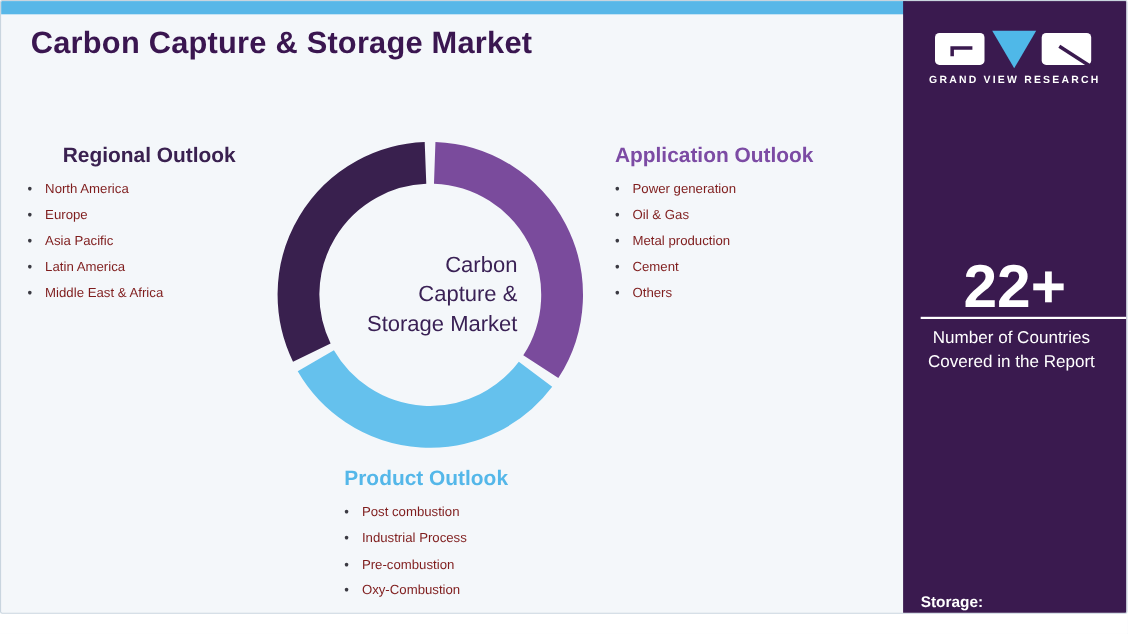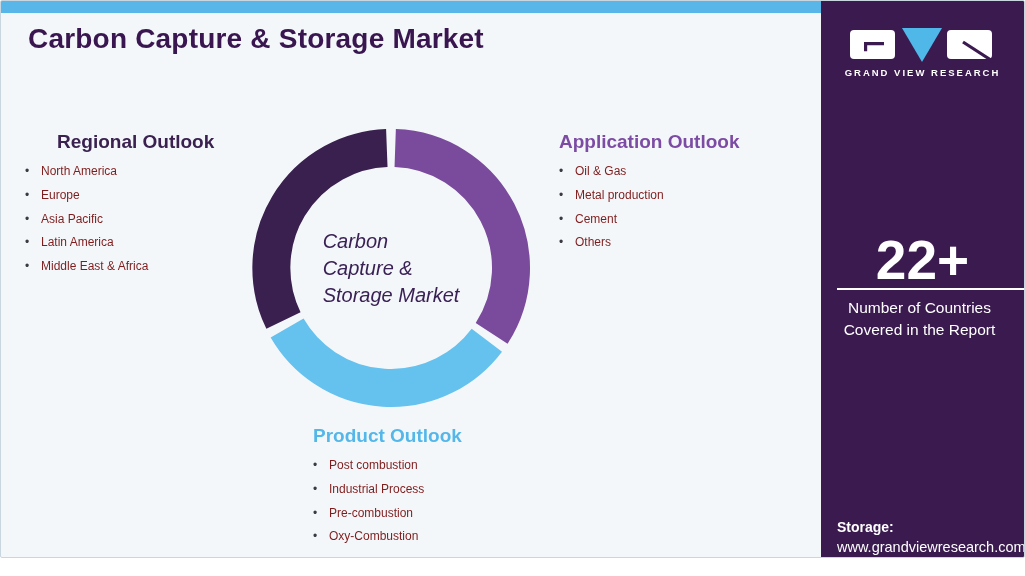--- a/index.html
+++ b/index.html
@@ -21,23 +21,23 @@
   .regional    { left:24px;  top:130px; }
   .application { left:558px; top:130px; }
   .product     { left:312px; top:424px; }
   .regional h3    { color:#3a2150;margin-left:32px; }
   .application h3 { color:#7c4ba4; }
   .product h3     { color:#54b7e9; }
 
   .donut-wrap { position:absolute; left:250px; top:127px; width:280px; height:280px; }
   .donut-wrap svg { position:absolute; left:0; top:0; }
   .donut-center {
-    position:absolute; left:0; top:0; width:280px; height:280px;
-    display:flex; align-items:center; justify-content:center; text-align:left;
-    font-size:20px; line-height:27px; color:#3a2155; white-space:pre-line;font-style:italic;
+    position:absolute; left:11px; top:0; width:280px; height:280px;
+    display:flex; align-items:center; justify-content:center; text-align:right;
+    font-size:20px; line-height:27px; color:#3a2155; white-space:pre-line;
   }
 
   .sidebar {
     position:absolute; right:0; top:0; width:203px; height:576px;
     background:#3a1a4f; color:#ffffff;
   }
   .logo { position:absolute; left:0; top:26px; width:203px; text-align:center; }
   .logo svg { display:block; margin:0 auto; }
   .logo-text { display:block; margin-top:4px; font-size:9.5px; font-weight:bold; letter-spacing:2px; color:#ffffff; }
   .stat { position:absolute; left:0; top:237px; width:203px; }
@@ -66,20 +66,21 @@
       <li>Europe</li>
       <li>Asia Pacific</li>
       <li>Latin America</li>
       <li>Middle East &amp; Africa</li>
     </ul>
   </div>
 
   <div class="seg-block application">
     <h3>Application Outlook</h3>
     <ul>
+      <li>Power generation</li>
       <li>Oil &amp; Gas</li>
       <li>Metal production</li>
       <li>Cement</li>
       <li>Others</li>
     </ul>
   </div>
 
   <div class="seg-block product">
     <h3>Product Outlook</h3>
     <ul>
@@ -115,17 +116,16 @@
 
     <div class="stat">
       <div class="stat-value">22+</div>
       <hr class="stat-rule">
       <div class="stat-caption">Number of Countries
 Covered in the Report</div>
     </div>
 
     <div class="source">
       <div class="source-label">Storage:</div>
-      <div class="source-url">www.grandviewresearch.com</div>
     </div>
   </div>
 
 </div>
 
 </body></html>

